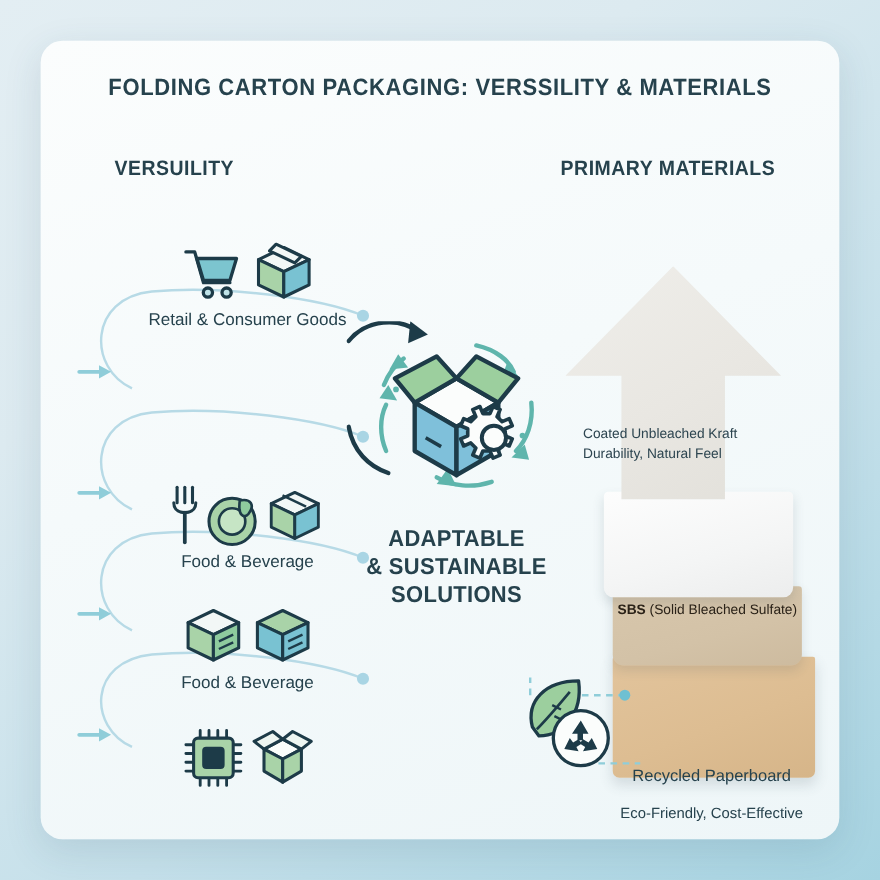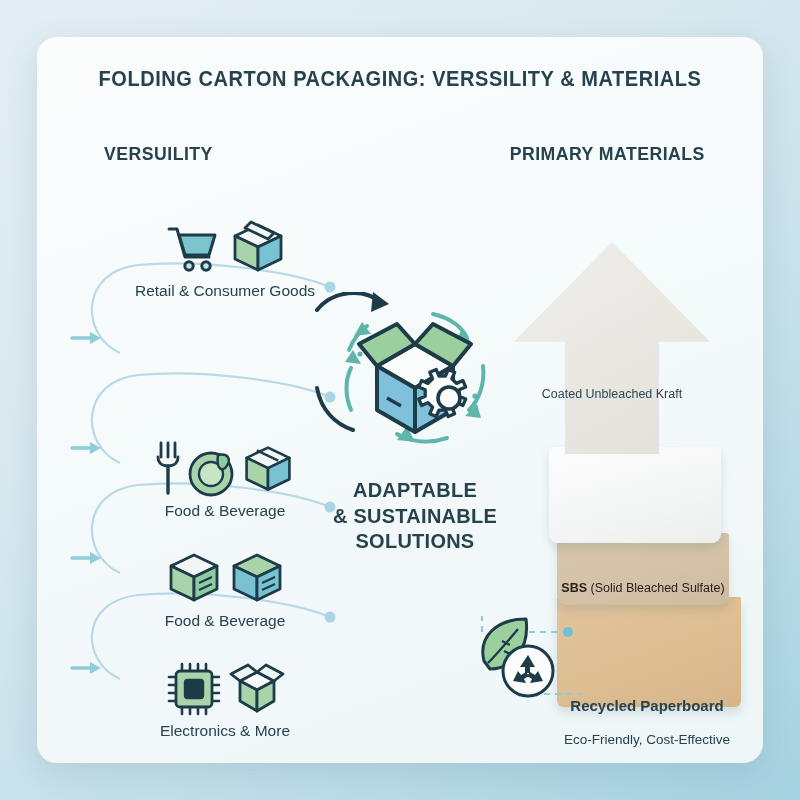--- a/index.html
+++ b/index.html
@@ -83,53 +83,53 @@
 
   
   #lyr-cuk {
     left: 82px; top: 45px; width: 196px; height: 212px;
     background: linear-gradient(150deg, #efeeea 0%, #e9e7e2 55%, #e2e0da 100%);
     clip-path: polygon(50% 0%, 100% 47%, 74% 47%, 74% 100%, 26% 100%, 26% 47%, 0% 47%);
     filter: drop-shadow(0 6px 9px rgba(60,80,95,.18));
   }
   #lyr-cuk-txt {
     left: 98px; top: 188px; width: 164px;
-    text-align: center; font-size: 12.5px; line-height: 1.45; color: #2d4550;
+    font-size: 12.5px; line-height: 1.45; color: #2d4550;
   }
   
   #lyr-white {
     left: 117px; top: 250px; width: 172px; height: 96px;
     background: linear-gradient(165deg, #fdfdfd 0%, #f4f5f5 60%, #eceded 100%);
     border-radius: 4px 4px 9px 9px;
     box-shadow: 0 5px 10px rgba(60,80,95,.15);
   }
   
   #lyr-sbs {
     left: 125px; top: 336px; width: 172px; height: 72px;
     background: linear-gradient(165deg, #d8c7ac 0%, #d3c2a7 60%, #cdbb9f 100%);
     border-radius: 3px 3px 10px 10px;
     box-shadow: 0 5px 10px rgba(60,80,95,.14);
   }
   #lyr-sbs-txt {
     left: 125px; top: 348px; width: 172px;
-    text-align: center; font-size: 12.5px; line-height: 1.5; color: #2a2218; margin-top: 34px;
+    text-align: center; font-size: 12.5px; line-height: 1.5; color: #2a2218;
   }
   #lyr-sbs-txt b { font-weight: bold; }
   
   #lyr-rec {
     left: 125px; top: 400px; width: 184px; height: 110px;
     background: linear-gradient(160deg, #e2c49c 0%, #ddbd92 55%, #d6b589 100%);
     border-radius: 2px 2px 6px 6px;
     box-shadow: 0 6px 12px rgba(60,80,95,.16);
   }
   #lyr-rec-txt {
     left: 100px; top: 500px; width: 230px;
     text-align: center; color: #26424d;
   }
-  #lyr-rec-txt .t1 { font-size: 15px; font-weight: bold; }
+  #lyr-rec-txt .t1 { font-size: 15px; font-weight: normal; }
   #lyr-rec-txt .t2 { font-size: 13.5px; margin-top: 18px; }
 
   #eco-icon { position: absolute; left: 42px; top: 418px; width: 86px; height: 86px; }
   #eco-dash { position: absolute; left: 38px; top: 405px; width: 150px; height: 115px; }
 
   .nowrap { white-space: nowrap; }
 </style>
 </head>
 <body>
 
@@ -263,21 +263,20 @@
         <svg width="60" height="58" viewBox="0 0 60 58">
           <g stroke="#1d3b48" stroke-width="2.8" stroke-linejoin="round">
             <path d="M13 22 L30 31 L47 22 L30 13 Z" fill="#fafdfb"></path>
             <path d="M13 22 L13 42 L30 52 L30 31 Z" fill="#a9d3a8"></path>
             <path d="M47 22 L47 42 L30 52 L30 31 Z" fill="#a9d3a8"></path>
             <path d="M4 15 L13 22 L30 13 L21 6 Z" fill="#eef6f2"></path>
             <path d="M56 15 L47 22 L30 13 L39 6 Z" fill="#eef6f2"></path>
           </g>
         </svg>
       </div>
-      <div class="use-label">Electronics &amp; More</div>
     </div>
   </div>
 
   <div id="centre">
     <div id="centre-icon">
       <svg width="200" height="175" viewBox="0 0 200 175">
 
         <g fill="none" stroke="#1d3b48" stroke-width="4" stroke-linecap="round">
           <path d="M2 18 C18 -2 48 -4 66 10"></path>
           <path d="M2 96 C6 118 20 132 38 138"></path>
@@ -325,20 +324,21 @@
 
   <div id="right-col">
 
     <div class="layer" id="lyr-rec"></div>
     <div class="layer" id="lyr-sbs"></div>
     <div class="layer" id="lyr-white"></div>
     <div class="layer" id="lyr-cuk"></div>
 
     <div class="layer" id="lyr-cuk-txt">
       <div class="nowrap">Coated Unbleached Kraft</div>
+      <div class="nowrap">Durability, Natural Feel</div>
     </div>
 
     <div class="layer" id="lyr-sbs-txt">
       <div class="nowrap"><b>SBS</b><span> (Solid Bleached Sulfate)</span></div>
     </div>
 
     <div class="layer" id="lyr-rec-txt">
       <div class="t1 nowrap">Recycled Paperboard</div>
       <div class="t2 nowrap">Eco-Friendly, Cost-Effective</div>
     </div>

